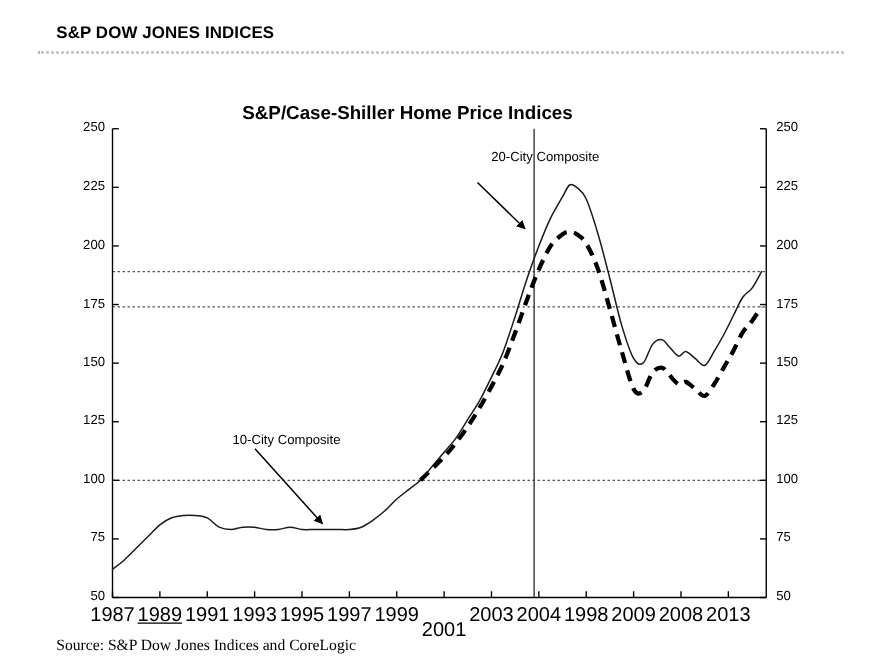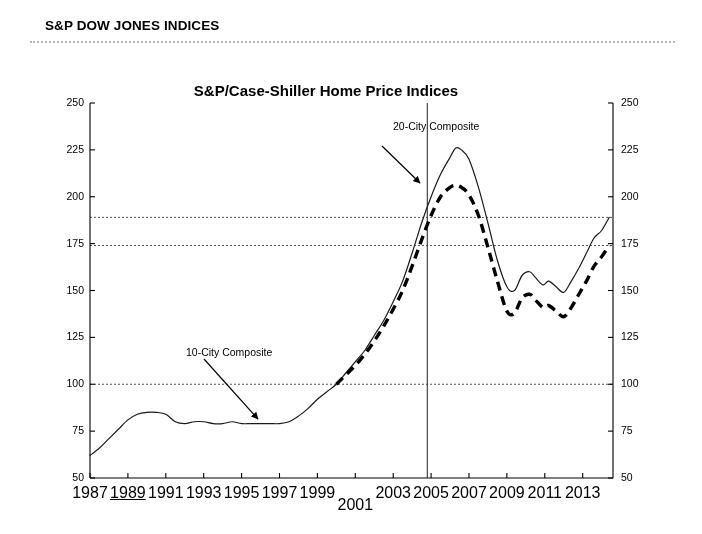--- a/index.html
+++ b/index.html
@@ -240,25 +240,26 @@
     <div id="xlabels">
         <div class="xlab" style="left: -20px; top: 381px;">1987</div>
         <div class="xlab" style="left: 17.8986px; top: 381px; text-decoration: underline;">1989</div>
         <div class="xlab" style="left: 55.7971px; top: 381px;">1991</div>
         <div class="xlab" style="left: 93.6957px; top: 381px;">1993</div>
         <div class="xlab" style="left: 131.594px; top: 381px;">1995</div>
         <div class="xlab" style="left: 169.493px; top: 381px;">1997</div>
         <div class="xlab" style="left: 207.391px; top: 381px;">1999</div>
         <div class="xlab" style="left: 245.29px; top: 381px; margin-top: 12px;">2001</div>
         <div class="xlab" style="left: 283.188px; top: 381px;">2003</div>
-        <div class="xlab" style="left: 321.087px; top: 381px;">2005</div>
-        <div class="xlab" style="left: 358.986px; top: 381px;">2007</div>
+        <div class="xlab" style="left: 321.087px; top: 381px;">2004</div>
+        <div class="xlab" style="left: 358.986px; top: 381px;">1998</div>
         <div class="xlab" style="left: 396.884px; top: 381px;">2009</div>
-        <div class="xlab" style="left: 434.783px; top: 381px;">2011</div>
+        <div class="xlab" style="left: 434.783px; top: 381px;">2008</div>
         <div class="xlab" style="left: 472.681px; top: 381px;">2013</div>
       </div>
   </div>
 
   <div class="annot" id="annot-10">10-City Composite</div>
   <div class="annot" id="annot-20">20-City Composite</div>
 
+  <div id="source">Source: S&amp;P Dow Jones Indices and CoreLogic</div>
 
 </div>
 
 </body></html>

